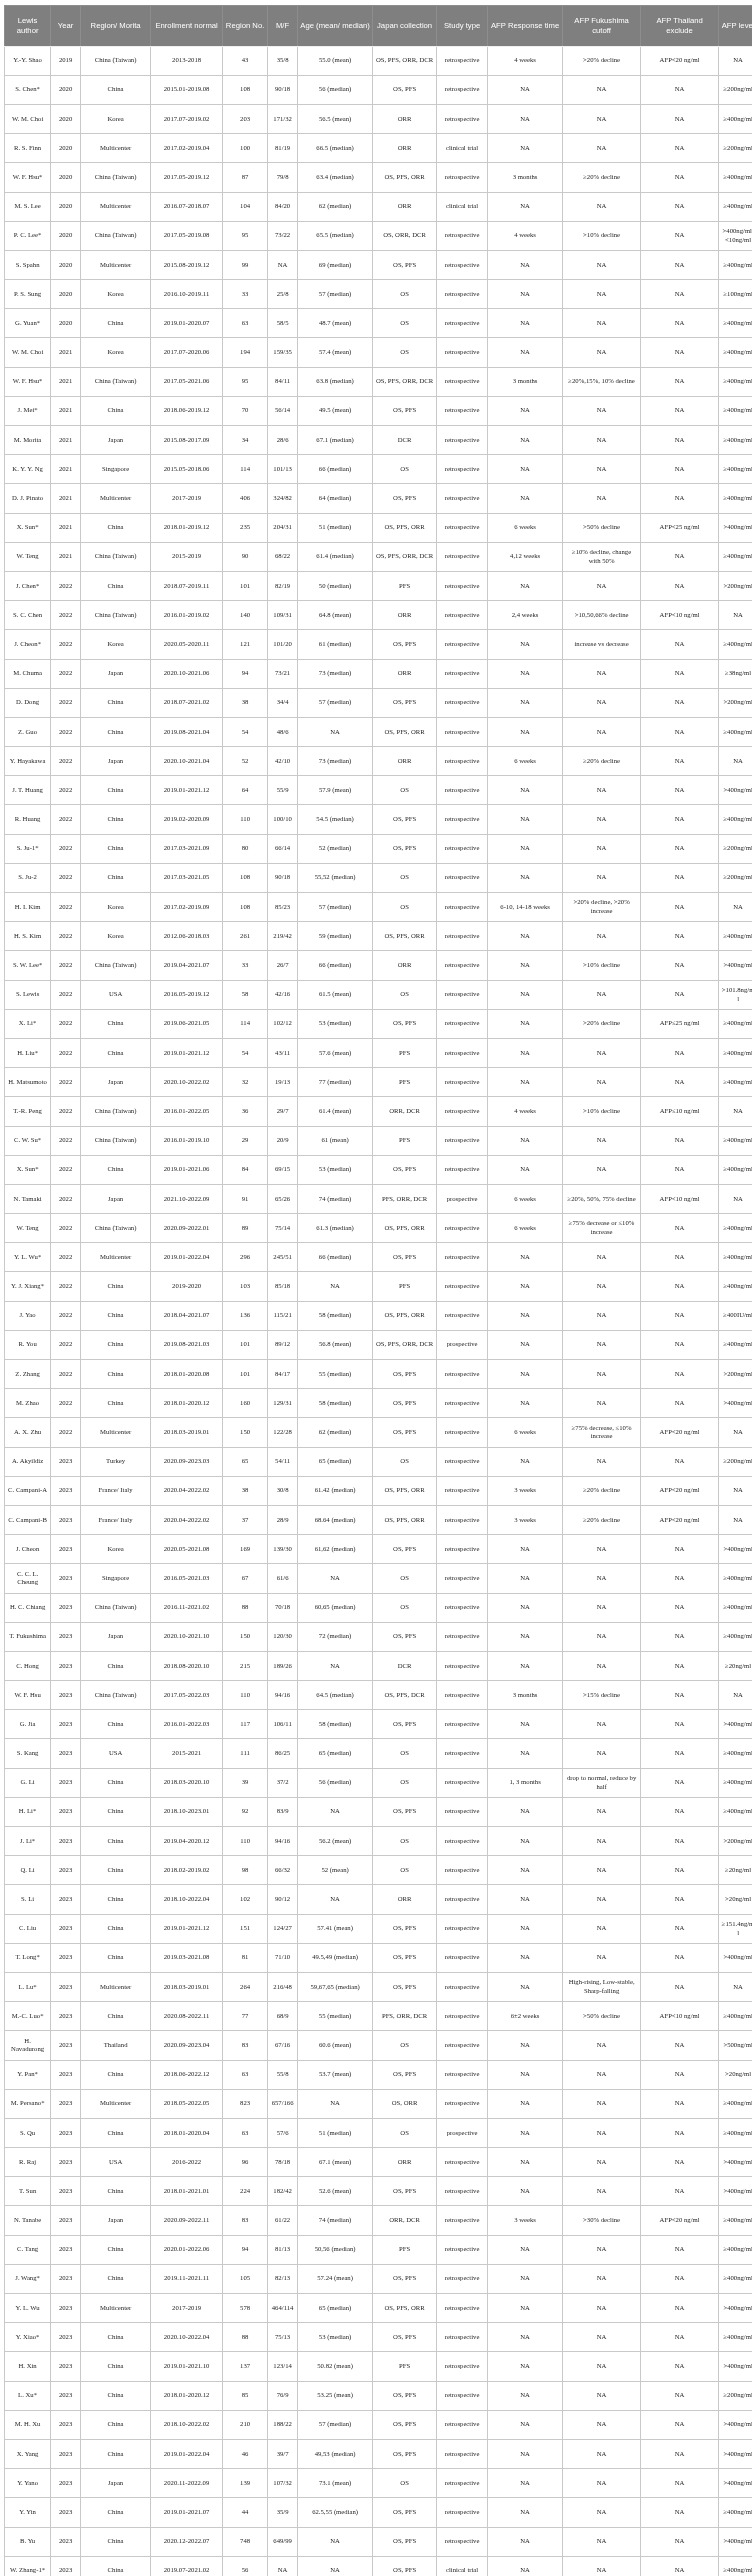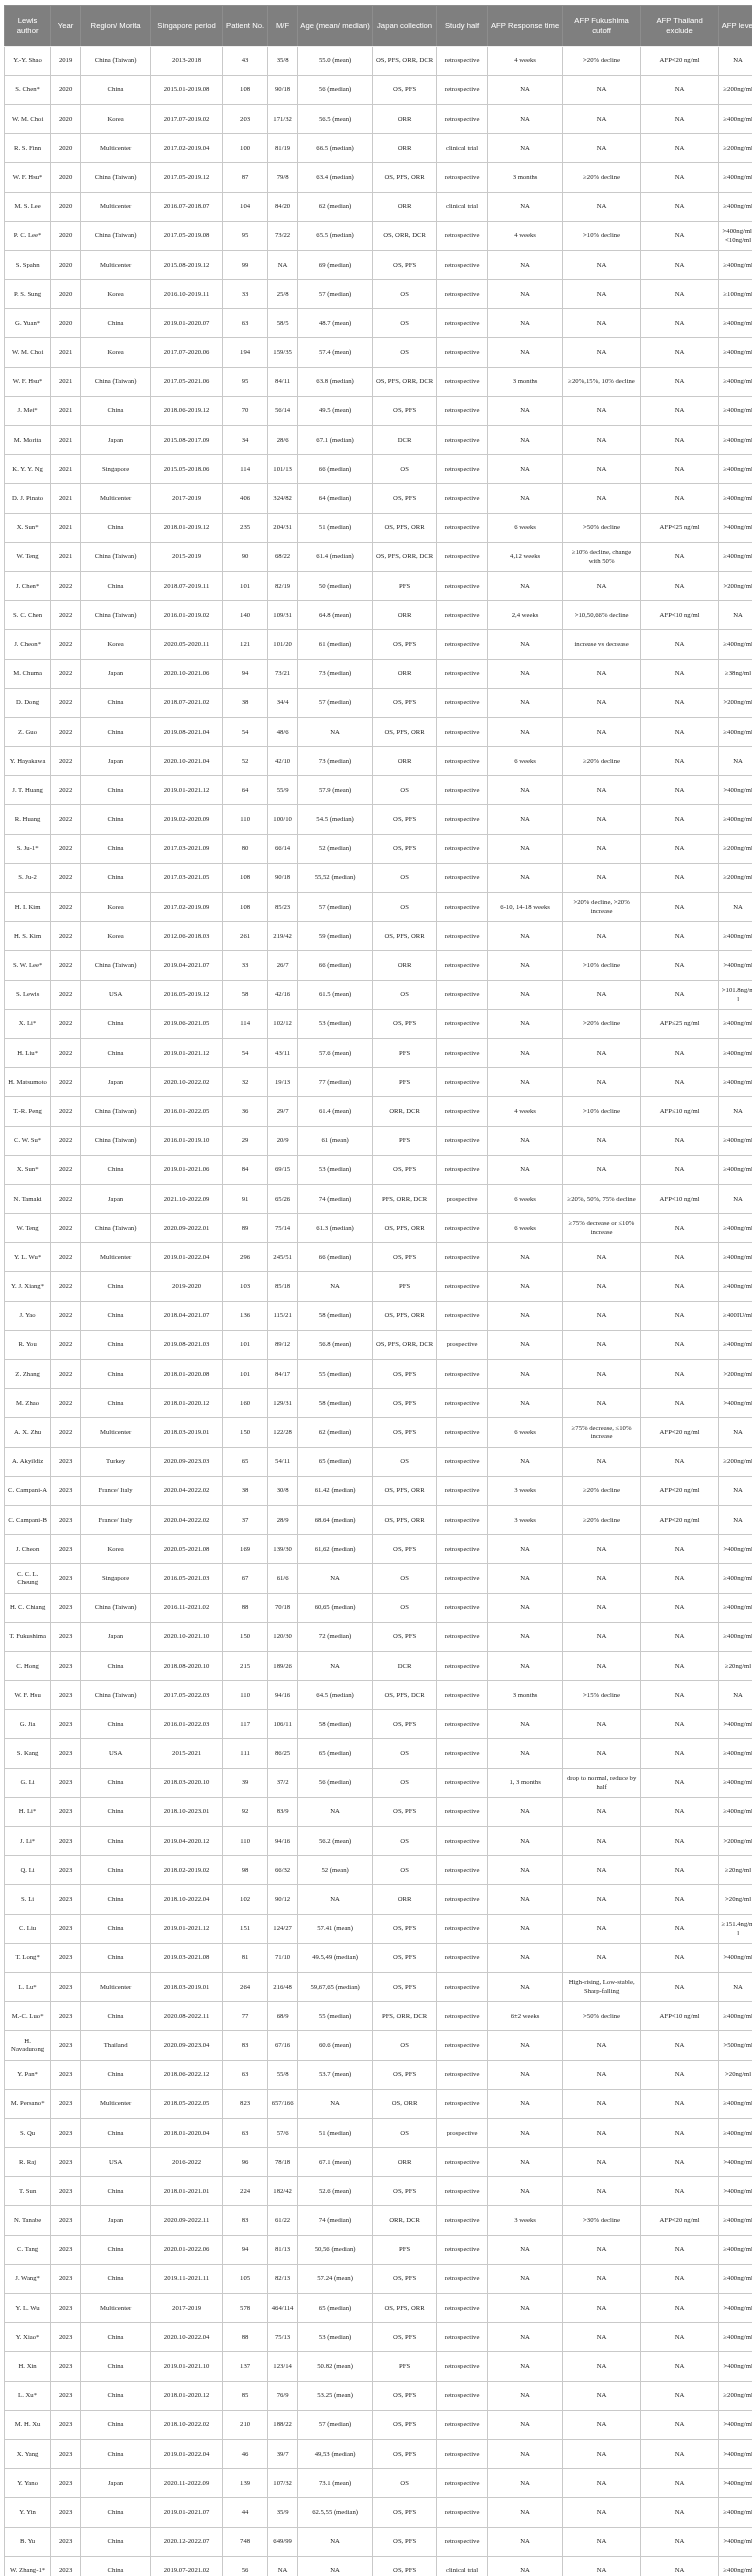--- a/index.html
+++ b/index.html
@@ -37,26 +37,26 @@
         <col style="width: 75px;">
         <col style="width: 78px;">
         <col style="width: 78px;">
         <col style="width: 39px;">
       </colgroup>
     <thead>
       <tr>
           <th>Lewis author</th>
           <th>Year</th>
           <th>Region/ Morita</th>
-          <th>Singapore period</th>
-          <th>Patient No.</th>
+          <th>Enrollment normal</th>
+          <th>Region No.</th>
           <th>M/F</th>
           <th>Age (mean/ median)</th>
           <th>Japan collection</th>
-          <th>Study half</th>
+          <th>Study type</th>
           <th>AFP Response time</th>
           <th>AFP Fukushima cutoff</th>
           <th>AFP Thailand exclude</th>
           <th>AFP level</th>
         </tr>
     </thead>
     <tbody>
         <tr>
           <td>Y.-Y. Shao</td>
           <td>2019</td>

